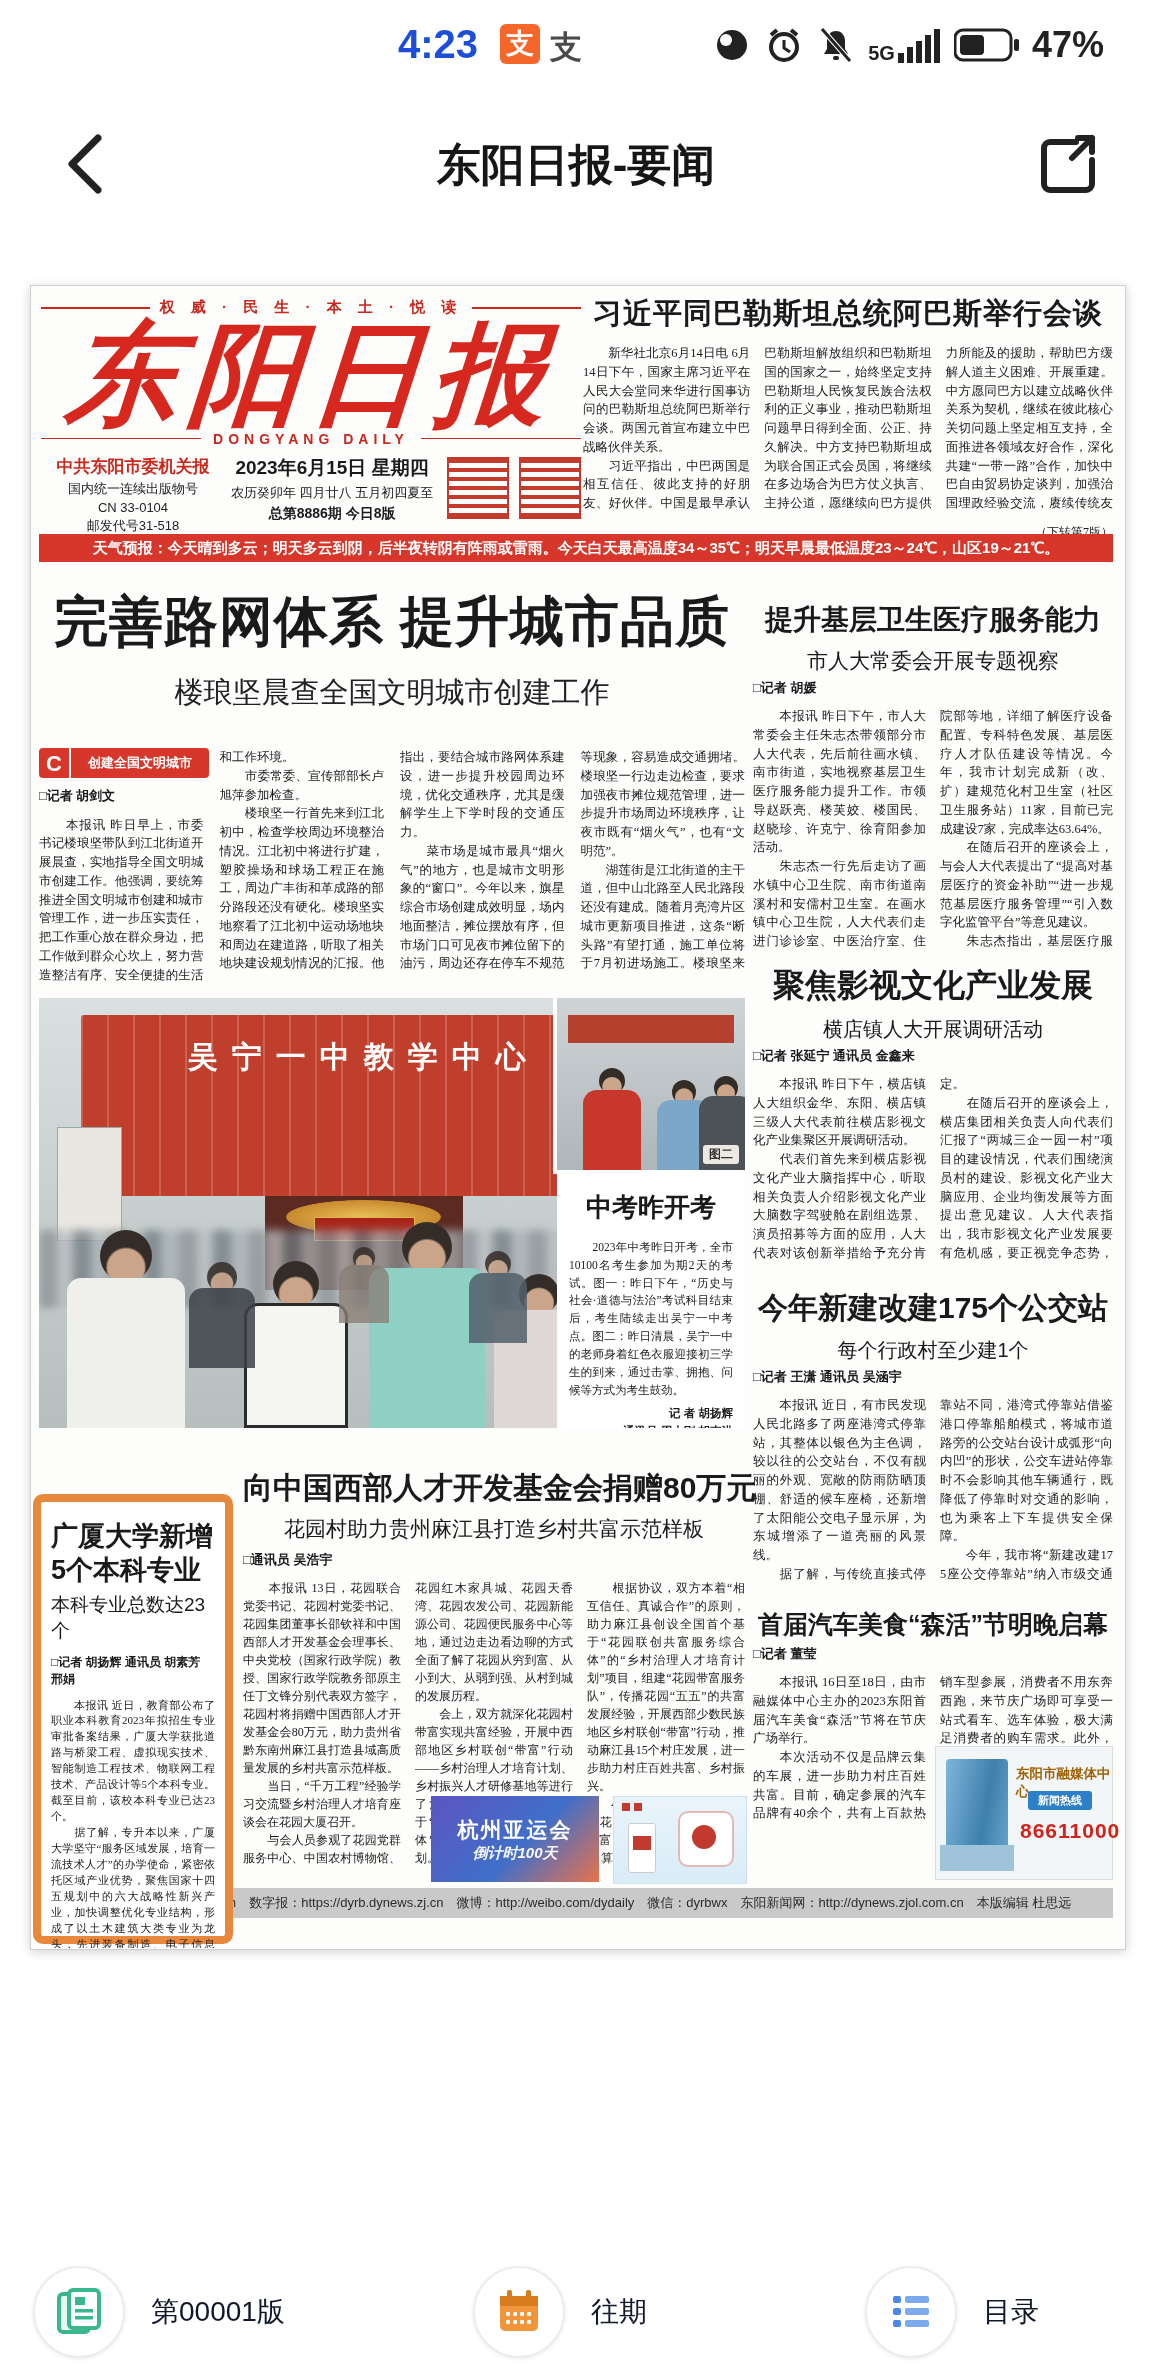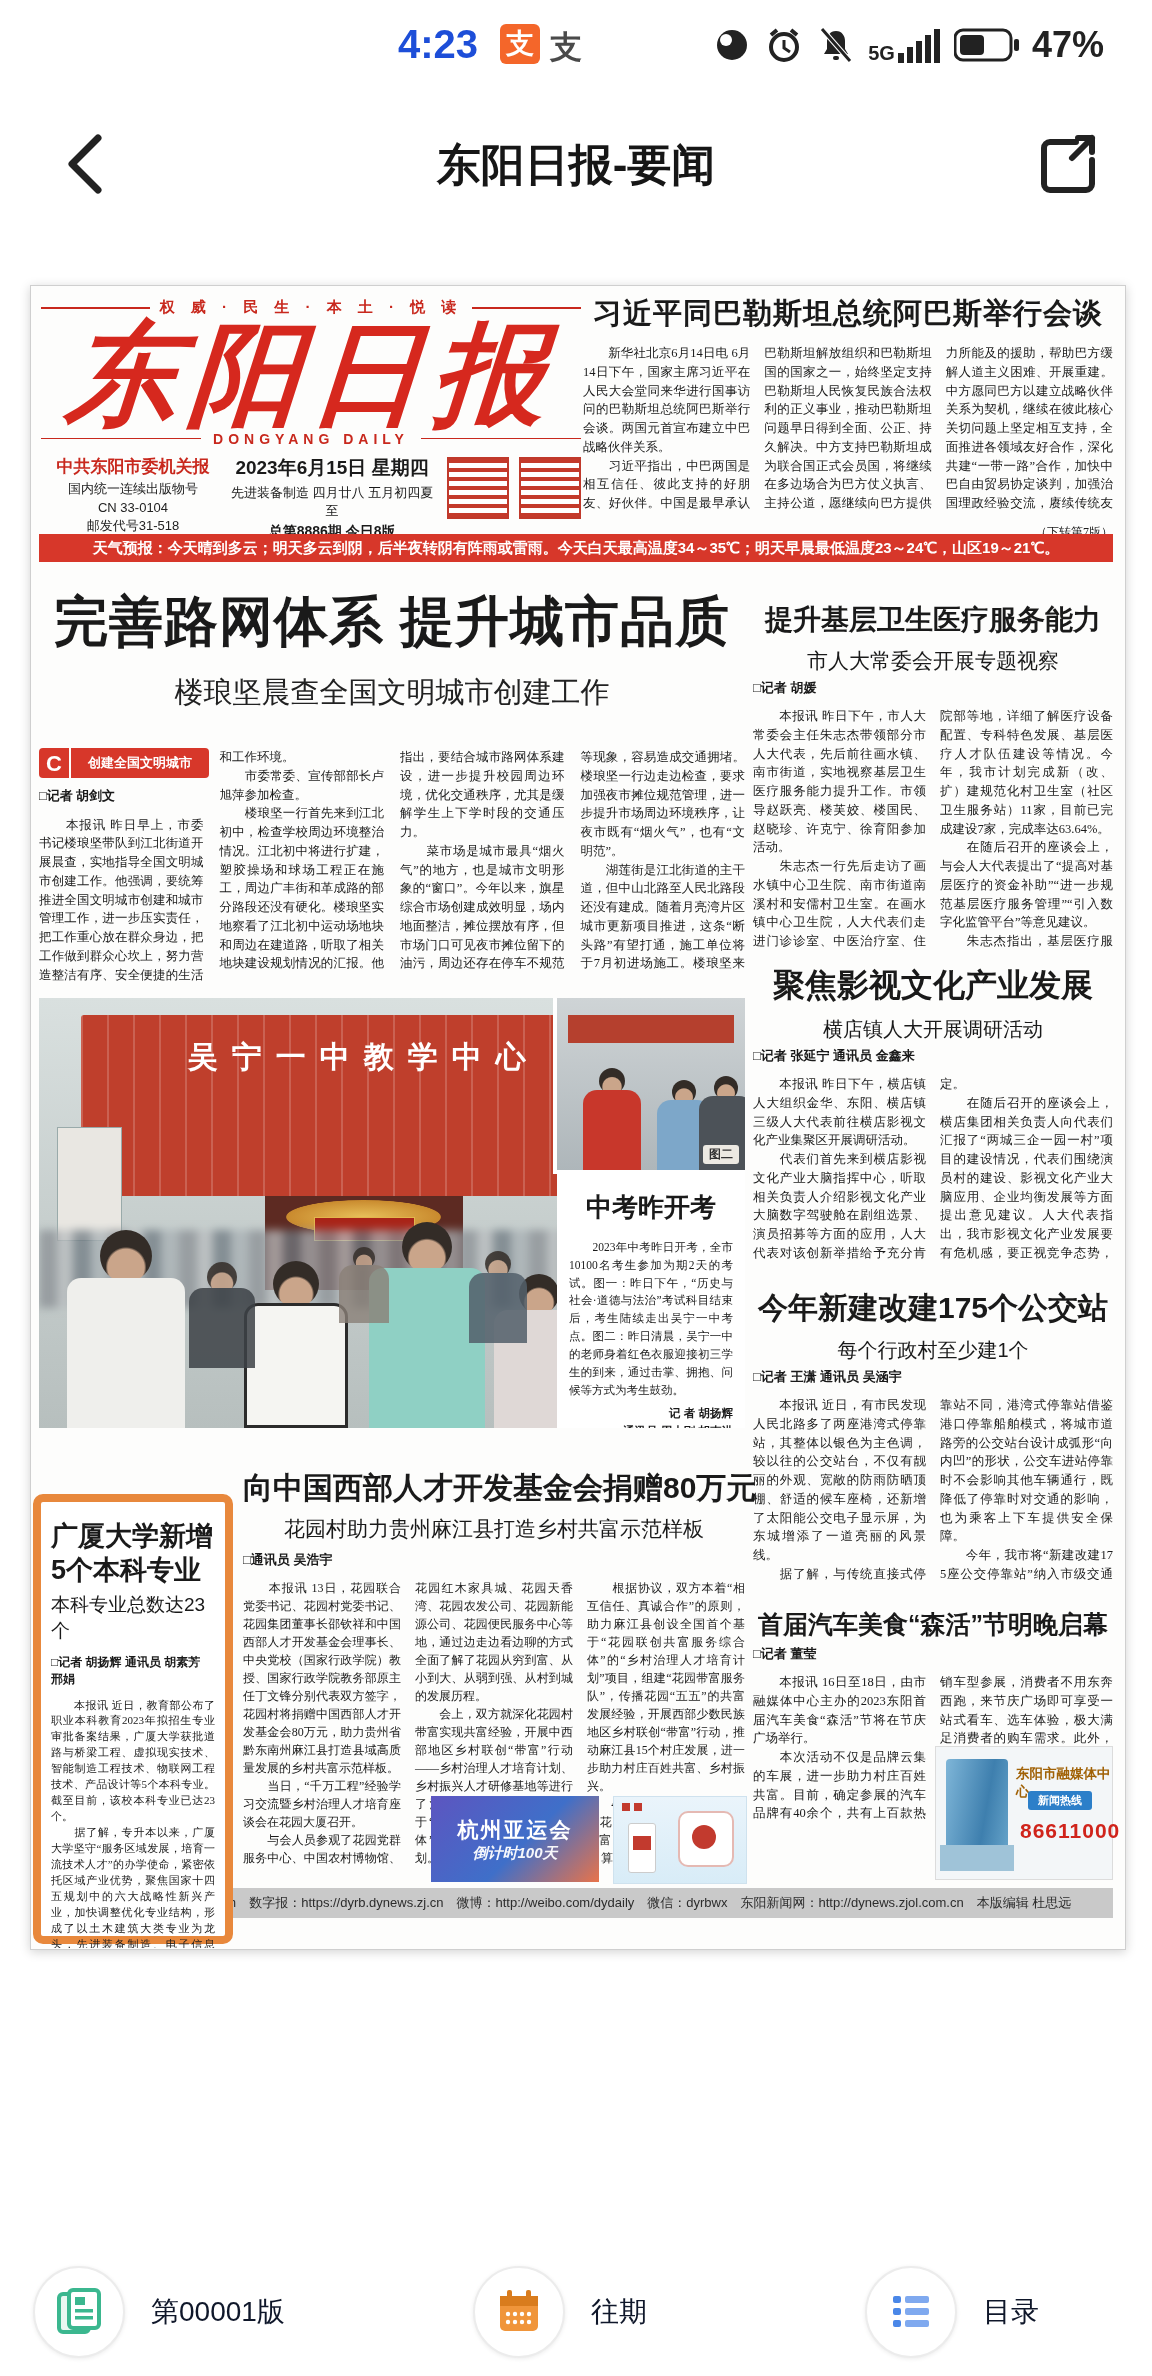--- a/index.html
+++ b/index.html
@@ -230,21 +230,21 @@
     <div class="mast-en">DONGYANG DAILY</div>
     <div class="mast-info">
       <div class="mi-col1">
         <div class="mi-org">中共东阳市委机关报</div>
         <div class="mi-small">国内统一连续出版物号</div>
         <div class="mi-small">CN 33-0104</div>
         <div class="mi-small">邮发代号31-518</div>
       </div>
       <div class="mi-col2">
         <div class="mi-date">2023年6月15日 星期四</div>
-        <div class="mi-lunar">先进装备制造 四月廿八 五月初四夏至</div>
+        <div class="mi-lunar">农历癸卯年 四月廿八 五月初四夏至</div>
         <div class="mi-issue">总第8886期 今日8版</div>
       </div>
       <div class="mi-qrs">
         <div class="qr"></div>
         <div class="qr"></div>
       </div>
     </div>
   </div>
 
   <div class="abs xi serifs">

